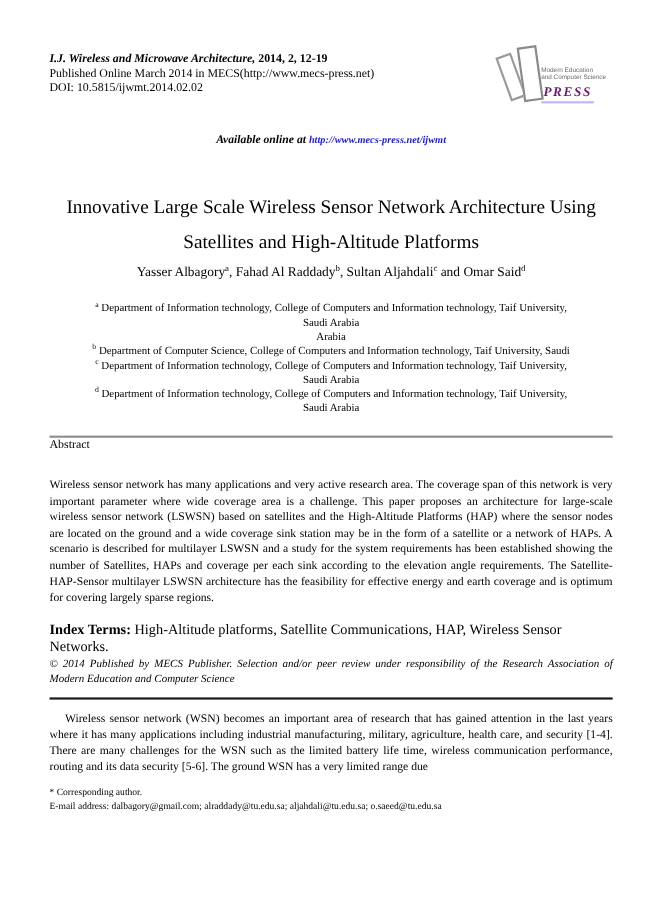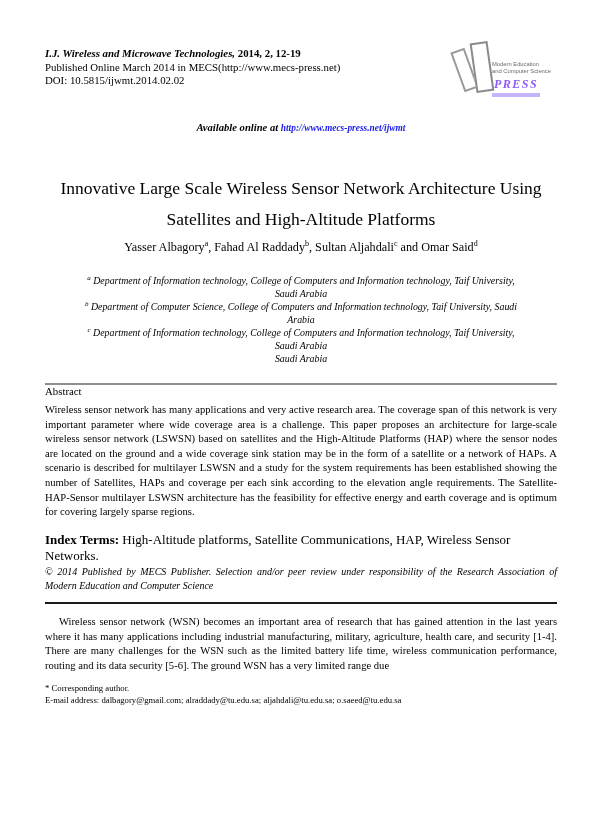--- a/index.html
+++ b/index.html
@@ -14,53 +14,53 @@
   .header-left{font-size:10.8px;line-height:13px;}
   .journal-line{font-weight:bold;margin-bottom:1px;}
   .journal-italic{font-style:italic;}
   
   .logo{position:relative;width:122px;height:60px;margin-top:-10px;flex:0 0 auto;}
   .book{position:absolute;background:#fff;border:2px solid #8a8a8a;}
   .book1{width:11px;height:38px;left:22px;top:12px;transform:rotate(-20deg);border-color:#9a9a9a;}
   .book2{width:14px;height:46px;left:38px;top:5px;transform:rotate(-8deg);}
   .logo-textblock{position:absolute;left:57px;top:24px;width:64px;}
   .logo-name{font-family:"Liberation Sans","DejaVu Sans",sans-serif;font-size:5.8px;line-height:6.5px;color:#6a6a6a;white-space:nowrap;}
-  .logo-press{font-size:12px;font-weight:bold;font-style:italic;letter-spacing:1.5px;color:#8b5cf6;margin-top:2px;border-bottom:4px solid #c4b5fd;display:inline-block;padding:0 2px 1px 2px;}
+  .logo-press{font-size:12px;font-weight:bold;font-style:italic;letter-spacing:1.5px;color:#701a75;margin-top:2px;border-bottom:2px solid #c4b5fd;display:inline-block;padding:0 2px 1px 2px;}
   
   .available{text-align:center;margin-top:25px;font-size:10.6px;font-weight:bold;font-style:italic;}
   .available-url{color:#1a1aee;font-size:9.4px;text-decoration:none;}
   
   .title{margin:40px 0 0 0;text-align:center;font-size:17.5px;font-weight:normal;line-height:31px;}
   .authors{text-align:center;font-size:12.2px;margin-top:5px;}
   .authors sup{font-size:8px;line-height:0;}
   
-  .affiliations{margin-top:19px;text-align:center;font-style:italic;font-size:9.9px;line-height:13px;}
+  .affiliations{margin-top:19px;text-align:center;font-size:9.9px;line-height:13px;}
   .aff sup{font-size:7px;line-height:0;}
   
   .rule-gray{border:none;border-top:2px solid #8f8f8f;margin:18px 0 0 0;}
   .rule-dark{border:none;border-top:2px solid #1a1a1a;margin:8px 0 0 0;}
   
   .abstract-heading{font-weight:normal;font-size:10.8px;}
-  .abstract-body{font-size:10.6px;line-height:14.6px;text-align:justify;margin-top:6px;}
+  .abstract-body{font-size:10.6px;line-height:14.6px;text-align:justify;margin-top:25px;}
   .index-line{font-size:13px;margin-top:12px;}
   .index-label{font-weight:bold;}
   .copyright{font-size:10px;font-style:italic;line-height:14.6px;text-align:justify;margin-top:1px;}
   .section-heading{font-weight:bold;font-size:10.8px;margin-top:14px;}
   .intro-paragraph{font-size:10.6px;line-height:14.6px;text-align:justify;margin-top:11px;text-indent:14px;}
   
   .footnote{margin-top:9px;font-size:8.7px;line-height:12px;}
 </style>
 </head>
 <body>
 
 <div class="page">
 
   <div class="header-row">
     <div class="header-left">
-      <div class="journal-line"><span class="journal-italic">I.J. Wireless and Microwave Technologies,</span><span> 2014, 2, 12-19</span></div>
+      <div class="journal-line"><span class="journal-italic">I.J. Wireless and Microwave Architecture,</span><span> 2014, 2, 12-19</span></div>
       <div>Published Online March 2014 in MECS(http://www.mecs-press.net)</div>
       <div>DOI: 10.5815/ijwmt.2014.02.02</div>
     </div>
     <div class="logo">
       <div class="book book1"></div>
       <div class="book book2"></div>
       <div class="logo-textblock">
         <div class="logo-name">Modern Education</div>
         <div class="logo-name">and Computer Science</div>
         <div class="logo-press">PRESS</div>
@@ -75,28 +75,29 @@
   <div class="authors">
     <span>Yasser Albagory</span><sup>a</sup><span>, </span><span>Fahad Al Raddady</span><sup>b</sup><span>, </span><span>Sultan Aljahdali</span><sup>c</sup><span> and </span><span>Omar Said</span><sup>d</sup>
   </div>
 
   <div class="affiliations">
     <div class="aff">
       <div><sup>a</sup> <span>Department  of Information technology, College of Computers and Information technology, Taif University,</span></div>
       <div>Saudi Arabia</div>
     </div>
     <div class="aff">
+      <div>Arabia</div>
       <div><sup>b</sup> <span>Department  of Computer Science, College of Computers and Information technology, Taif University, Saudi</span></div>
-      <div>Arabia</div>
     </div>
     <div class="aff">
       <div><sup>c</sup> <span>Department  of Information technology, College of Computers and Information technology, Taif University,</span></div>
       <div>Saudi Arabia</div>
     </div>
     <div class="aff">
+      <div><sup>d</sup> <span>Department  of Information technology, College of Computers and Information technology, Taif University,</span></div>
       <div>Saudi Arabia</div>
     </div>
   </div>
 
   <hr class="rule-gray">
 
   <div class="abstract-heading">Abstract</div>
   <div class="abstract-body">Wireless sensor network has many applications and very active research area.  The coverage span of this network is very important parameter where wide coverage area is a challenge. This paper proposes an architecture for large-scale wireless sensor network (LSWSN) based on satellites and the High-Altitude Platforms (HAP) where the sensor nodes are located on the ground and a wide coverage sink station may be in the form of a satellite or a network of HAPs. A scenario is described for multilayer LSWSN and a study for the system requirements has been established showing the number of Satellites, HAPs and coverage per each sink according to the elevation angle requirements. The Satellite-HAP-Sensor multilayer LSWSN architecture has the feasibility for effective energy and earth coverage and is optimum for covering largely sparse regions.</div>
 
   <div class="index-line"><span class="index-label">Index Terms: </span><span>High-Altitude platforms, Satellite Communications, HAP, Wireless Sensor Networks.</span></div>

